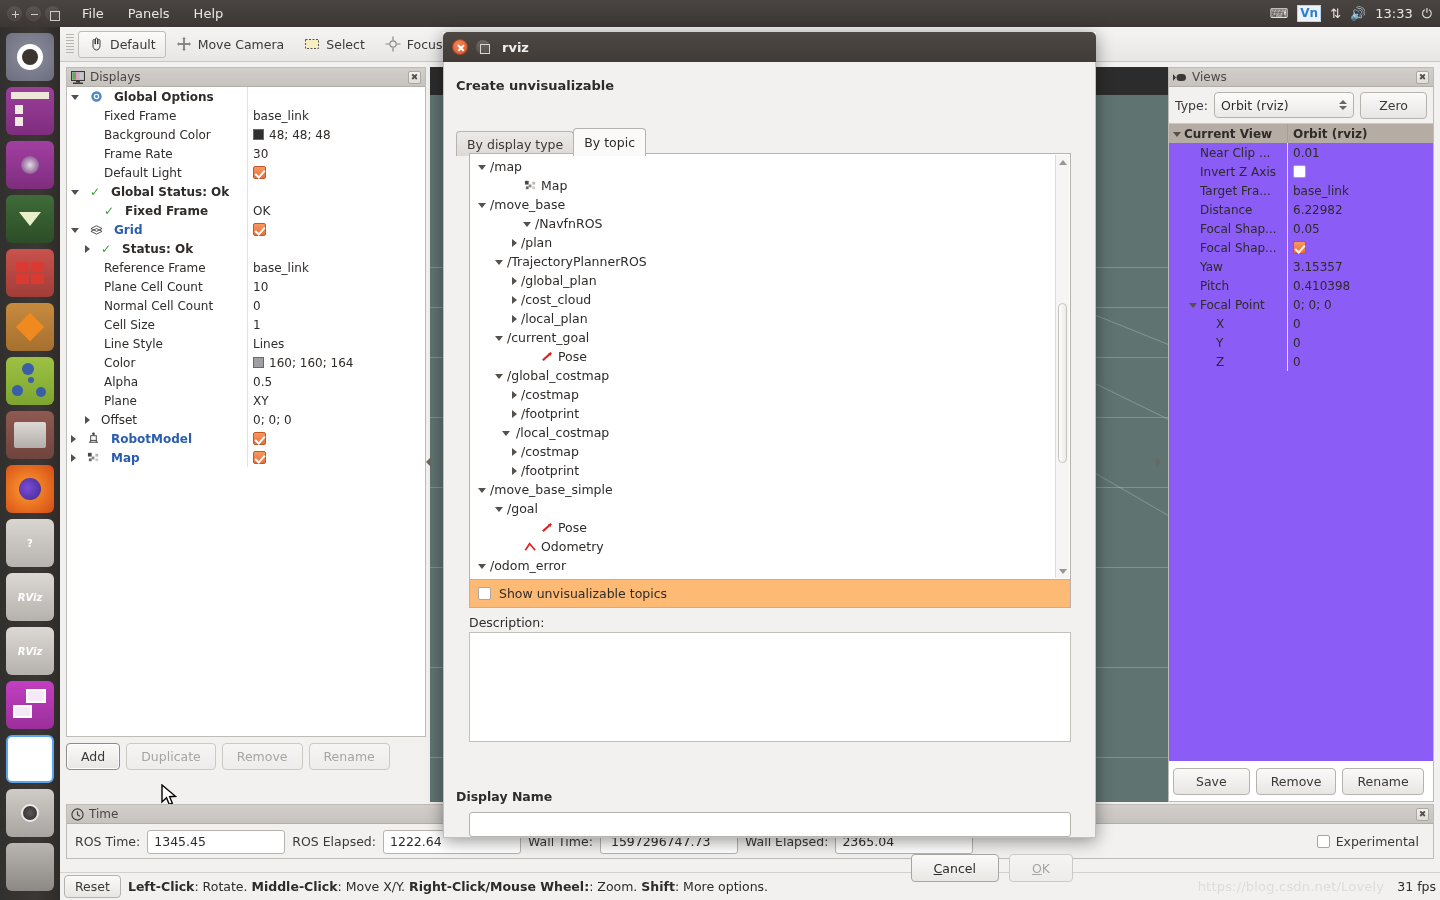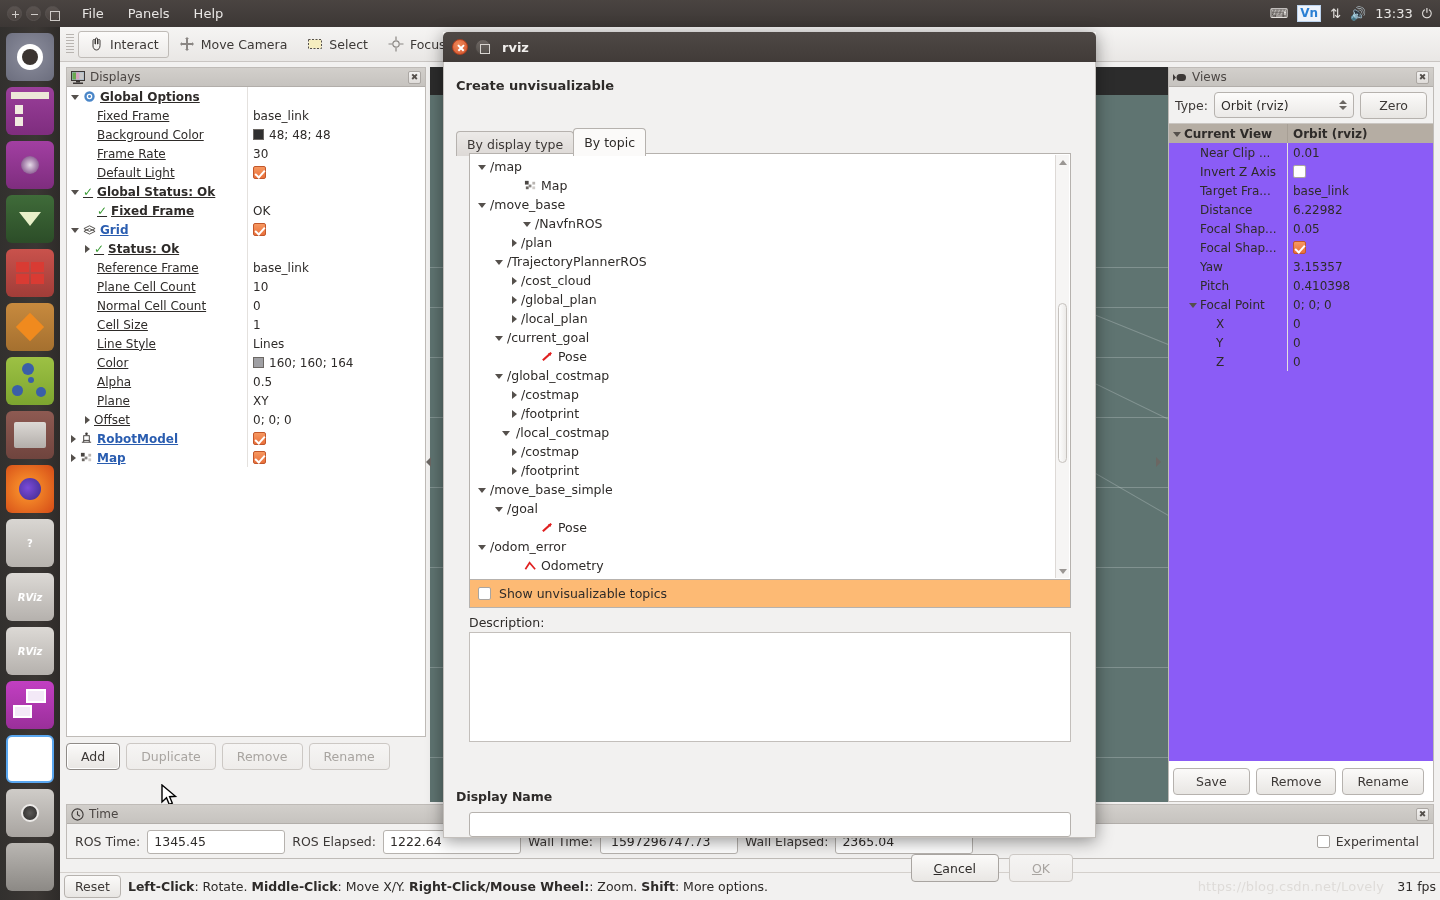--- a/index.html
+++ b/index.html
@@ -122,21 +122,21 @@
   .panel-title .x {
     margin-left: auto; width: 13px; height: 13px; border-radius: 2px;
     background: linear-gradient(to bottom,#f4f3f2,#dedbd8); border: 1px solid #aba7a3;
     font-size: 9px; line-height: 11px; text-align: center; color: #55504c; cursor: default;
   }
 
   
   #displays { left: 6px; top: 40px; width: 360px; height: 670px; }
   .prop-list { position: absolute; left: 0; top: 19px; right: 0; bottom: 0; background: #fff; overflow: hidden; }
   .prow { display: flex; height: 19px; align-items: center; font-size: 12px; color: #2e2b29; }
-  .prow .name { width: 180px; display: flex; align-items: center; gap: 4px; padding-left: 4px; overflow: hidden; white-space: nowrap; text-decoration: underline; }
+  .prow .name { width: 180px; display: flex; align-items: center; gap: 11px; padding-left: 4px; overflow: hidden; white-space: nowrap; }
   .prow .val { flex: 1; display: flex; align-items: center; gap: 5px; border-left: 1px solid #e4e1de; padding-left: 5px; height: 19px; }
   .prow .name.bold { font-weight: bold; }
   .prow .name.blue { color: #2a5db0; font-weight: bold; }
   .tri { width: 0; height: 0; flex: none; }
   .tri.down { border-left: 4px solid transparent; border-right: 4px solid transparent; border-top: 5px solid #55504c; margin-top: 2px; }
   .tri.right { border-top: 4px solid transparent; border-bottom: 4px solid transparent; border-left: 5px solid #55504c; }
   .tri.blank { width: 8px; height: 8px; }
   .chk-on {
     width: 13px; height: 13px; background: linear-gradient(to bottom,#f79860,#e9703b);
     border: 1px solid #c2572b; border-radius: 2px; position: relative;
@@ -363,21 +363,21 @@
   </div>
 
   <div class="rviz-win">
 
     <div class="toolbar">
       <div class="tb-grip"></div>
       <div class="tb-btn active">
         <svg class="tb-ico" viewBox="0 0 16 16">
           <path d="M5 10V4.5a1 1 0 0 1 2 0V8h.5V3a1 1 0 0 1 2 0v5h.5V4.5a1 1 0 0 1 2 0V9.5c0 2.5-1.4 4.5-3.5 4.5S5 12 5 10z" fill="none" stroke="#3c3836" stroke-width="1"></path>
         </svg>
-        <span>Interact</span>
+        <span>Default</span>
       </div>
       <div class="tb-btn">
         <svg class="tb-ico" viewBox="0 0 16 16">
           <path d="M8 1l2 2H9v4h4V6l2 2-2 2V9H9v4h1l-2 2-2-2h1V9H3v1L1 8l2-2v1h4V3H6z" fill="#8a8683"></path>
         </svg>
         <span>Move Camera</span>
       </div>
       <div class="tb-btn">
         <svg class="tb-ico" viewBox="0 0 16 16">
           <rect x="1.5" y="3.5" width="13" height="9" fill="#f6eec0" stroke="#55504c" stroke-width="1" stroke-dasharray="2 1.5"></rect>
@@ -860,25 +860,25 @@
             <div class="ttrow" style="padding-left: 42px;">
               <span class="tri right"></span>
               <span>/plan</span>
             </div>
             <div class="ttrow" style="padding-left: 25px;">
               <span class="tri down"></span>
               <span>/TrajectoryPlannerROS</span>
             </div>
             <div class="ttrow" style="padding-left: 42px;">
               <span class="tri right"></span>
+              <span>/global_plan</span>
+            </div>
+            <div class="ttrow" style="padding-left: 42px;">
+              <span class="tri right"></span>
               <span>/cost_cloud</span>
-            </div>
-            <div class="ttrow" style="padding-left: 42px;">
-              <span class="tri right"></span>
-              <span>/global_plan</span>
             </div>
             <div class="ttrow" style="padding-left: 42px;">
               <span class="tri right"></span>
               <span>/local_plan</span>
             </div>
             <div class="ttrow" style="padding-left: 25px;">
               <span class="tri down"></span>
               <span>/current_goal</span>
             </div>
             <div class="ttrow" style="padding-left: 59px;">
@@ -922,31 +922,31 @@
               <span>/goal</span>
             </div>
             <div class="ttrow" style="padding-left: 59px;">
               <span class="tri blank"></span>
               <svg class="mini-ico" viewBox="0 0 14 14">
                 <path d="M2 11 L11 3" stroke="#e02020" stroke-width="2.4"></path>
                 <path d="M11 3 L7.5 3.6 L10.4 6.5 Z" fill="#e02020"></path>
               </svg>
               <span>Pose</span>
             </div>
-            <div class="ttrow" style="padding-left: 8px;">
-              <span class="tri down"></span>
-              <span>/odom_error</span>
-            </div>
             <div class="ttrow" style="padding-left: 42px;">
               <span class="tri blank"></span>
               <svg class="mini-ico" viewBox="0 0 14 14">
                 <path d="M1.5 11 L6 4 L12 11" fill="none" stroke="#e02020" stroke-width="1.8"></path>
               </svg>
               <span>Odometry</span>
             </div>
+            <div class="ttrow" style="padding-left: 8px;">
+              <span class="tri down"></span>
+              <span>/odom_error</span>
+            </div>
           </div>
         <div class="tscroll">
           <div class="arrow">
             <span style="width:0;height:0;border-left:4px solid transparent;border-right:4px solid transparent;border-bottom:5px solid #9a9693;display:block;"></span>
           </div>
           <div class="thumb"></div>
           <div class="arrow" style="position:absolute;bottom:0;left:0;right:0;">
             <span style="width:0;height:0;border-left:4px solid transparent;border-right:4px solid transparent;border-top:5px solid #9a9693;display:block;"></span>
           </div>
         </div>

